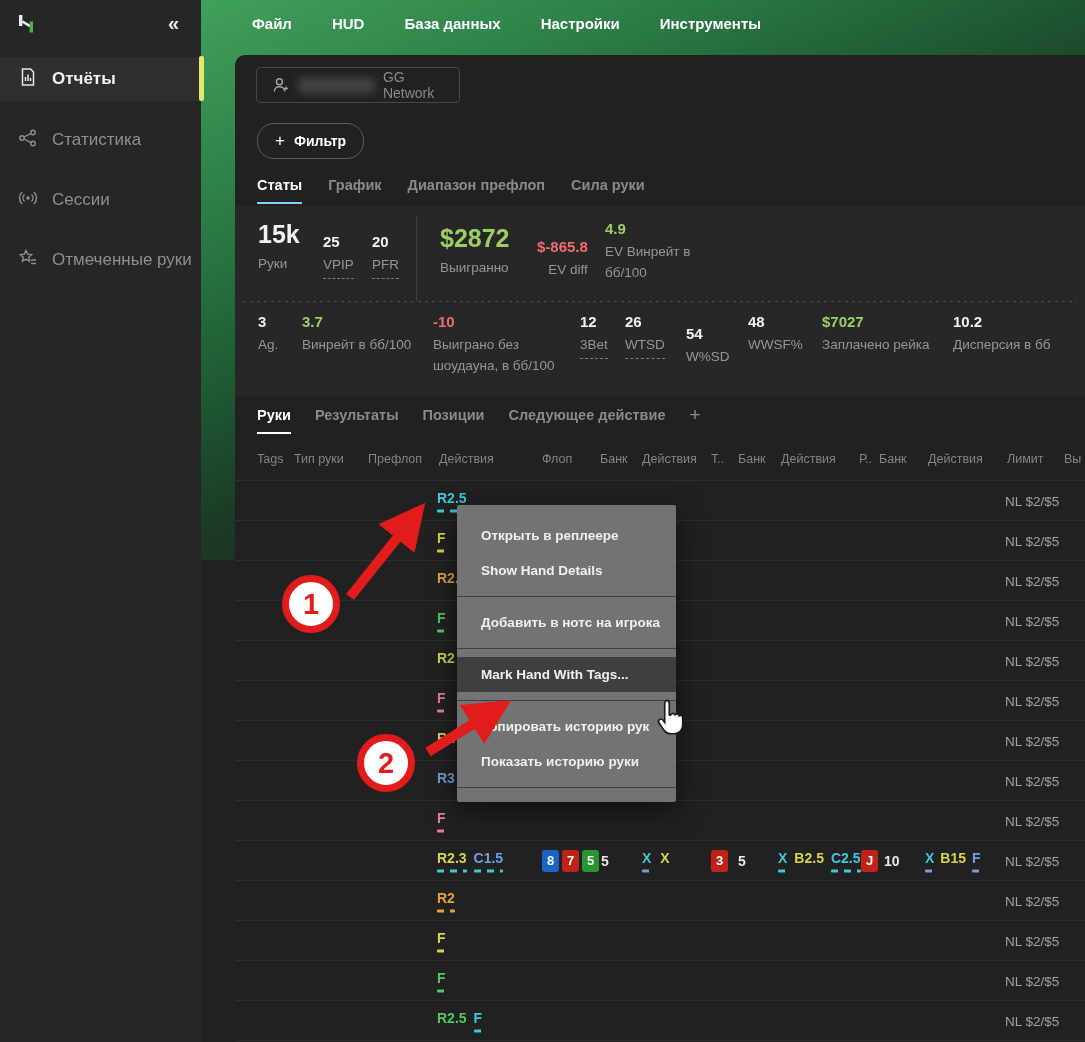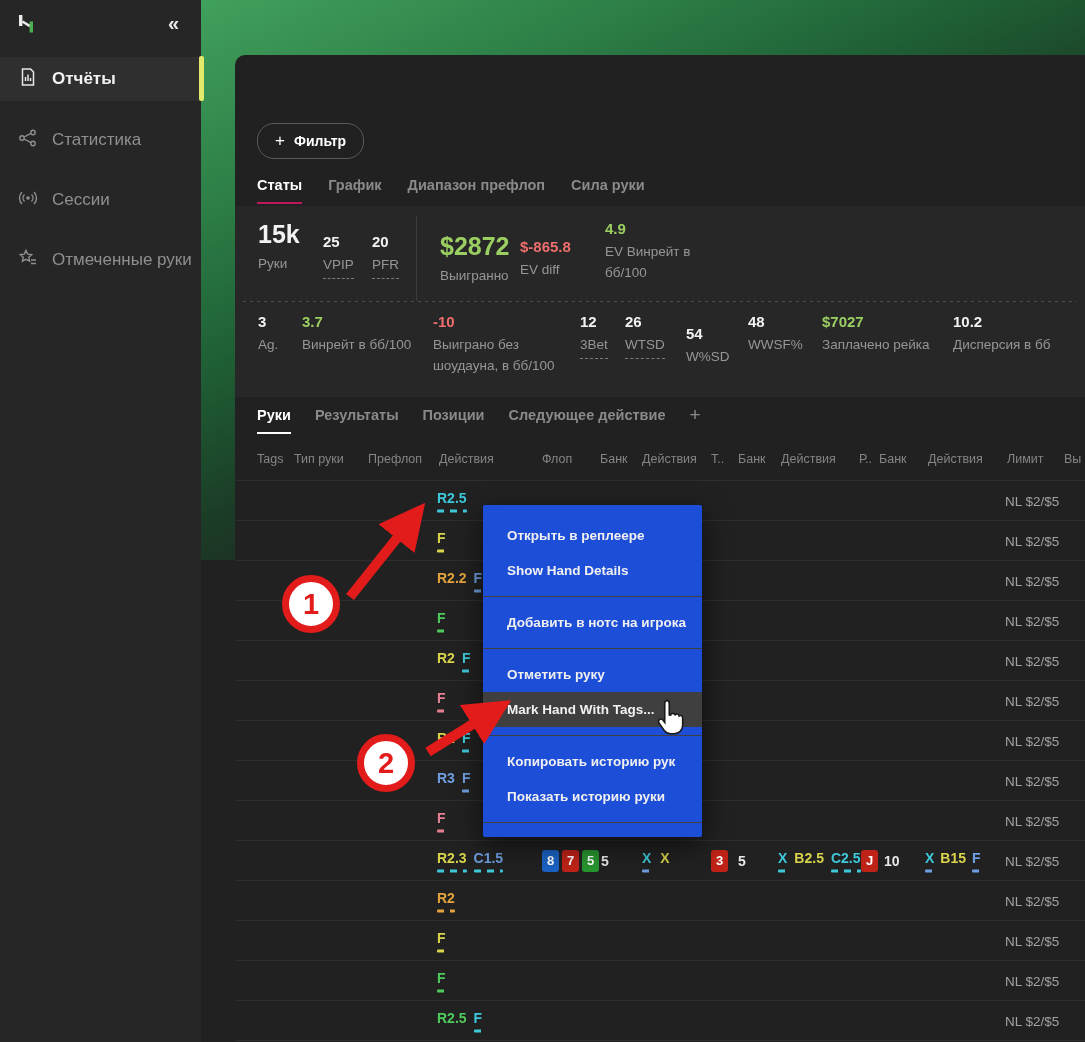--- a/index.html
+++ b/index.html
@@ -26,21 +26,21 @@
   .player-field{position:absolute;left:21px;top:12px;width:204px;height:36px;border:1px solid #474747;
     border-radius:4px;display:flex;align-items:center;gap:8px;padding-left:14px;box-sizing:border-box;}
   .blur-name{width:78px;height:15px;border-radius:3px;background:rgba(160,160,160,.28);filter:blur(4px);}
   .network-label{color:#8a8a8a;font-size:14px;}
   .filter-btn{position:absolute;left:22px;top:68px;height:34px;padding:0 17px;border:1px solid #5a5a5a;
     border-radius:17px;display:inline-flex;align-items:center;gap:9px;color:#fff;font-size:14px;font-weight:700;}
   .filter-plus{font-size:17px;font-weight:400;}
   
   .stats-tabs{position:absolute;left:22px;top:122px;display:flex;gap:26px;}
   .tab{color:#8a8a8a;font-size:14.5px;font-weight:700;padding-bottom:9px;}
-  .tab.active{color:#fff;border-bottom:2px solid #be185d;}
+  .tab.active{color:#fff;border-bottom:2px solid #7dd3fc;}
   .hands-tabs{position:absolute;left:22px;top:352px;display:flex;gap:24px;align-items:flex-start;}
   .htab{color:#8a8a8a;font-size:14.5px;font-weight:700;padding-bottom:9px;}
   .htab.active{color:#fff;border-bottom:2px solid #fff;}
   .htab.plus{font-size:19px;font-weight:400;margin-top:-3px;}
   
   .stats-block{position:absolute;left:0;top:151px;width:850px;height:191px;background:#272727;}
   .stat-cell{position:absolute;}
   .stat-val{color:#f2f2f2;font-weight:700;font-size:15px;}
   .stat-val.big{font-size:25px;}
   .stat-val.green{color:#9bcf62;}
@@ -58,38 +58,45 @@
   .grp{position:absolute;top:50%;transform:translateY(-50%);display:flex;gap:7px;align-items:center;}
   .tok{position:relative;padding-bottom:7px;font-weight:700;font-size:14px;white-space:nowrap;}
   .tok.u::after{content:'';position:absolute;left:0;right:0;bottom:0;height:3px;border-radius:1px;
     background:repeating-linear-gradient(90deg,var(--u) 0 7px,transparent 7px 13px);}
   .card{width:17px;height:22px;border-radius:3px;color:#fff;font-weight:700;font-size:13px;
     display:flex;align-items:center;justify-content:center;}
   .s-d{background:#1b63c5;} .s-h{background:#bf2318;} .s-c{background:#27962f;}
   .pot{color:#e8e8e8;font-weight:700;font-size:14px;}
   .limit{position:absolute;left:770px;top:50%;transform:translateY(-50%);color:#a2a2a2;font-size:13.5px;}
   
-  .cmenu{position:absolute;left:483px;top:505px;width:219px;background:#1d4ed8;z-index:20;
+  .cmenu{position:absolute;left:457px;top:505px;width:219px;background:#737373;z-index:20;
     padding:13px 0 6px 0;border-radius:2px;box-shadow:0 8px 28px rgba(0,0,0,.6);}
   .cm-item{height:35px;line-height:35px;padding-left:24px;color:#f0f0f0;font-size:13.5px;font-weight:700;white-space:nowrap;}
   .cm-item.hl{background:#3f3f3f;}
   .cm-sep{border-top:1px solid #404040;margin:8px 0;}
   
   .overlay{position:absolute;left:0;top:0;z-index:30;pointer-events:none;}
   .ann-circle{position:absolute;width:44px;height:44px;border:7px solid #e21b1b;background:#fff;
     border-radius:50%;display:flex;align-items:center;justify-content:center;
     color:#e21b1b;font-size:29px;font-weight:700;z-index:31;pointer-events:none;}
   .cursor{position:absolute;left:655px;top:698px;z-index:32;pointer-events:none;}
 </style>
 </head>
 <body>
 
 <div id="screen">
   <div class="green-bg"></div>
 
+  <div class="menu-bar">
+      <span class="mb-item">Файл</span>
+      <span class="mb-item">HUD</span>
+      <span class="mb-item">База данных</span>
+      <span class="mb-item">Настройки</span>
+      <span class="mb-item">Инструменты</span>
+    </div>
 
   <div class="sidebar">
     <div class="logo">
       <svg width="24" height="24" viewBox="0 0 24 24">
         <rect x="4" y="3" width="3.4" height="11" fill="#ececec"></rect>
         <path d="M7.4 9.5 L15 14.2" stroke="#ececec" stroke-width="2.6"></path>
         <rect x="14.6" y="9.5" width="3.4" height="11" fill="#4caf50"></rect>
       </svg>
     </div>
     <div class="collapse">«</div>
@@ -124,20 +131,29 @@
               <path d="M13 12 h5 M13 15.5 h5" stroke="#8f8f8f" stroke-width="1.4"></path>
             </svg></span>
           <span>Отмеченные руки</span>
         </div>
       </div>
   </div>
   <div class="accent-bar"></div>
 
   <div class="panel">
 
+    <div class="player-field">
+      <svg width="19" height="19" viewBox="0 0 20 20">
+        <circle cx="9" cy="6" r="3.2" fill="none" stroke="#a5a5a5" stroke-width="1.5"></circle>
+        <path d="M3.5 16.5 c0-3.2 2.4-5.2 5.5-5.2 s5.5 2 5.5 5.2" fill="none" stroke="#a5a5a5" stroke-width="1.5"></path>
+        <path d="M14 13 h4 M16 11 v4" stroke="#a5a5a5" stroke-width="1.3"></path>
+      </svg>
+      <span class="blur-name"></span>
+      <span class="network-label">GG Network</span>
+    </div>
 
     <div class="filter-btn">
       <span class="filter-plus">+</span>
       <span>Фильтр</span>
     </div>
 
     <div class="stats-tabs">
         <span class="tab active">Статы</span>
         <span class="tab">График</span>
         <span class="tab">Диапазон префлоп</span>
@@ -148,24 +164,24 @@
       <div class="vdiv"></div>
       <div class="dotted-div"></div>
       <div id="stats-r1">
           <div class="stat-cell" style="left: 23px; top: 14px;">
             <div class="stat-val big" style="margin-top: 0px;">15k</div>
             <div class="stat-label">Руки</div>
           </div>
           <div class="stat-cell" style="left: 88px; top: 14px;"><div class="stat-val" style="margin-top: 13px;">25</div><div class="stat-label u">VPIP</div></div>
           <div class="stat-cell" style="left: 137px; top: 14px;"><div class="stat-val" style="margin-top: 13px;">20</div><div class="stat-label u">PFR</div></div>
           <div class="stat-cell" style="left: 205px; top: 14px;">
-            <div class="stat-val big green" style="margin-top: 12px;">$2872</div>
+            <div class="stat-val big green" style="margin-top: 4px;">$2872</div>
             <div class="stat-label">Выигранно</div>
           </div>
-          <div class="stat-cell" style="left: 285px; top: 14px;">
+          <div class="stat-cell" style="left: 302px; top: 14px; text-align: right;">
             <div class="stat-val red" style="margin-top: 18px;">$-865.8</div>
             <div class="stat-label">EV diff</div>
           </div>
           <div class="stat-cell" style="left: 370px; top: 14px;">
             <div class="stat-val green" style="margin-top: 0px;">4.9</div>
             <div class="stat-label">EV Винрейт в
 бб/100</div>
           </div>
         </div>
       <div id="stats-r2">
@@ -355,21 +371,20 @@
         </div>
       </div>
   </div>
 
   <div class="cmenu" id="cmenu">
       <div class="cm-item">Открыть в реплеере</div>
       <div class="cm-item">Show Hand Details</div>
       <div class="cm-sep"></div>
       <div class="cm-item">Добавить в нотс на игрока</div>
       <div class="cm-sep"></div>
-      <div class="cm-item">Отметить руку</div>
       <div class="cm-item hl">Mark Hand With Tags...</div>
       <div class="cm-sep"></div>
       <div class="cm-item">Копировать историю рук</div>
       <div class="cm-item">Показать историю руки</div>
       <div class="cm-sep"></div>
     </div>
 
   <div class="cursor">
     <svg width="32" height="38" viewBox="0 0 24 28">
       <path d="M8.5 1.5c1.2 0 2.2 1 2.2 2.2v8.8l1 .15c.15-.8.9-1.4 1.75-1.4.75 0 1.4.45 1.7 1.1.3-.35.75-.55 1.25-.55.85 0 1.55.6 1.7 1.4.25-.2.6-.35.95-.35.95 0 1.7.75 1.7 1.7v5.6c0 3.8-2.7 6.4-6.5 6.4h-2.6c-2.1 0-3.6-.8-4.75-2.4l-3.9-5.6c-.6-.9-.45-2 .4-2.6.85-.6 2-.4 2.65.45l1.25 1.65V3.7c0-1.2 1-2.2 2.2-2.2z" fill="#ffffff" stroke="#1a1a1a" stroke-width="1.2"></path>

